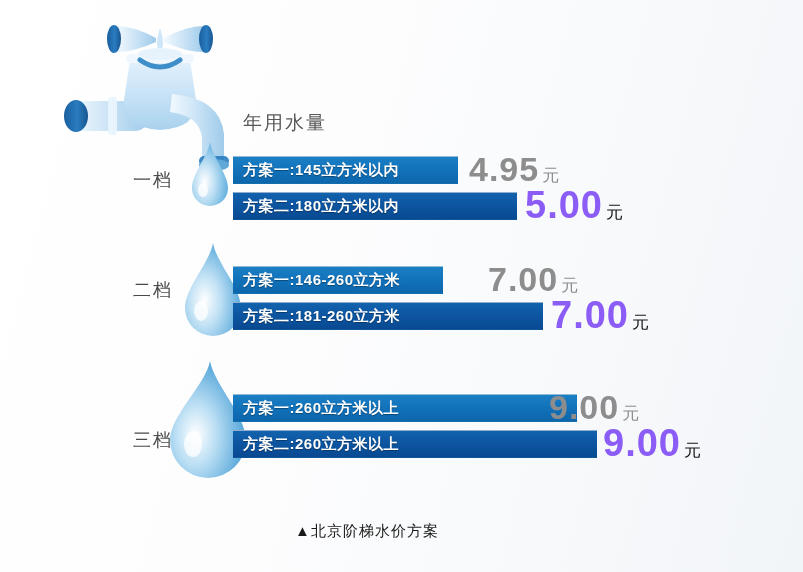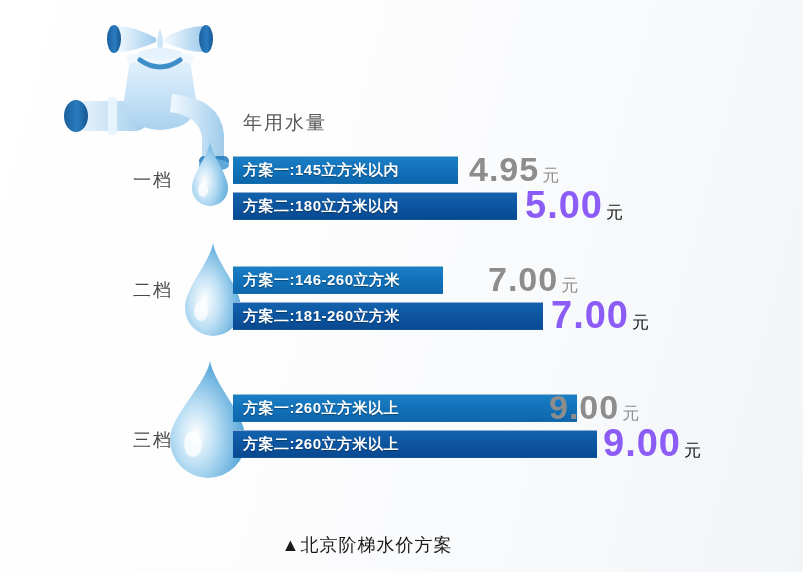--- a/index.html
+++ b/index.html
@@ -130,24 +130,24 @@
   }
   .price.gray .amount { color: #8d8d8d; font-size: 34px; letter-spacing: 1px; }
   .price.gray .unit { color: #8d8d8d; font-size: 17px; }
   .price.black .amount { color: #8b5cf6; font-size: 38px; letter-spacing: 1px; }
   .price.black .unit { color: #111111; font-size: 17px; }
 
   
   .caption {
     position: absolute;
     left: 0;
-    top: 533px;
+    top: 522px;
     width: 734px;
     text-align: center;
-    font-size: 18px;
+    font-size: 15px;
     color: #1a1a1a;
     letter-spacing: 1px;
   }
 </style>
 </head>
 <body>
 
 <div id="infographic">
   <div class="bg-wash"></div>
 

